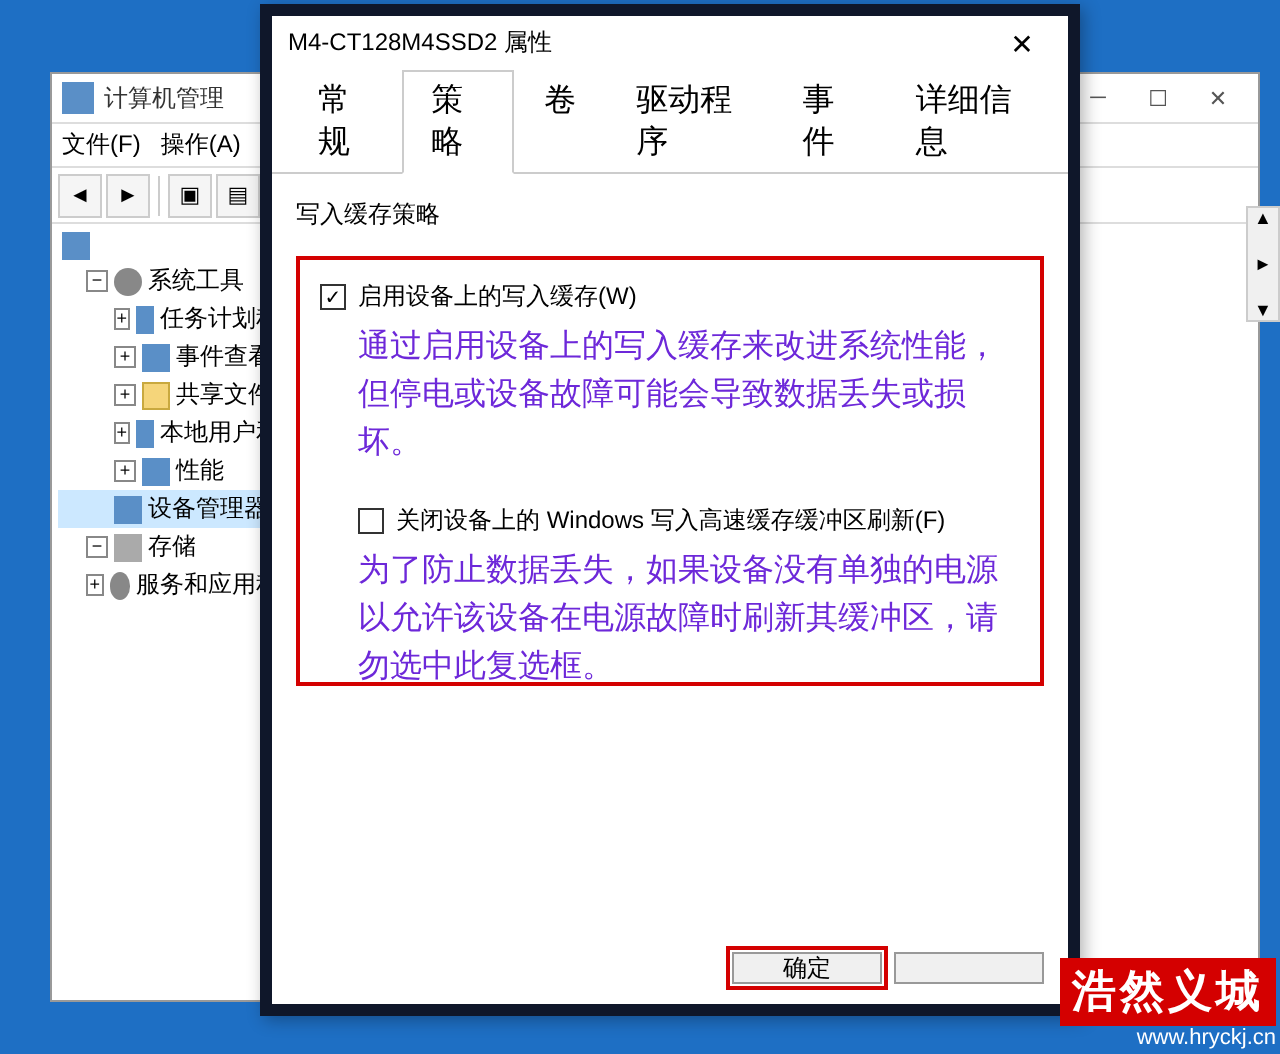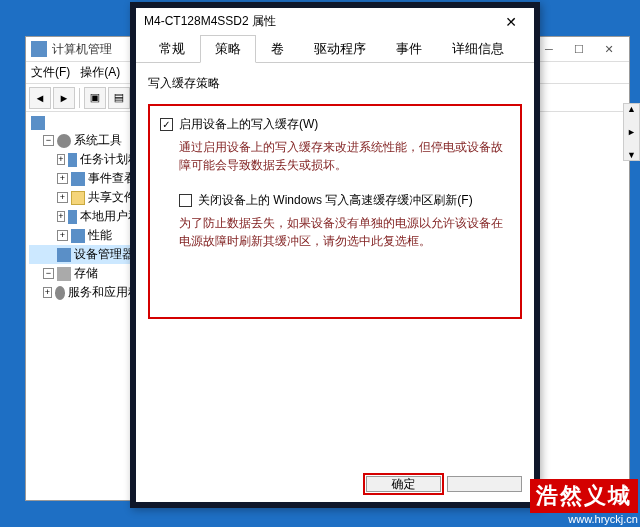--- a/index.html
+++ b/index.html
@@ -36,32 +36,32 @@
     .right-panel { flex: 1; padding: 5px; }
     .right-scroll { position: absolute; right: 0; top: 103px; width: 17px; height: 58px; background: #f0f0f0; border: 1px solid #ccc; display:flex; flex-direction:column; justify-content:space-between; align-items:center; font-size:9px;}
     
     
     .props-dialog { position: absolute; left: 130px; top: 2px; width: 410px; height: 506px; background: #fff; border: 6px solid #0f172a; box-shadow: 2px 2px 8px rgba(0,0,0,0.3); }
     .props-titlebar { height: 27px; display: flex; align-items: center; padding: 0 8px; font-size: 12px; }
     .props-titlebar .title { flex: 1; }
     .props-close { width: 30px; height: 22px; display: flex; align-items: center; justify-content: center; cursor: pointer; font-size: 14px; }
     
     .tabs { display: flex; padding: 0 8px; border-bottom: 1px solid #ccc; }
-    .tab { padding: 4px 14px; font-size: 13px; cursor: pointer; border: 1px solid transparent; margin-bottom: -1px; }
+    .tab { padding: 4px 14px; font-size: 16px; cursor: pointer; border: 1px solid transparent; margin-bottom: -1px; }
     .tab.active { border: 1px solid #ccc; border-bottom: 1px solid #fff; background: #fff; }
     
     .tab-content { padding: 12px; }
     .groupbox { border: 2px solid #d40000; padding: 10px; margin-bottom: 10px; position: relative; height: 215px; }
     .group-label { font-size: 12px; margin-bottom: 12px; }
     
     .check-row { display: flex; align-items: flex-start; margin-bottom: 5px; }
     .check-box { width: 13px; height: 13px; border: 1px solid #333; margin-right: 6px; margin-top: 2px; display: flex; align-items: center; justify-content: center; font-size: 10px; cursor: pointer; flex-shrink: 0; }
     .check-box.checked::after { content: "✓"; color: #000; }
     .check-label { font-size: 12px; }
-    .check-desc { font-size: 12px; color: #7f1d1d; margin-left: 19px; margin-bottom: 18px; line-height: 1.5; }
+    .check-desc { font-size: 16px; color: #6d28d9; margin-left: 19px; margin-bottom: 18px; line-height: 1.5; }
     
     .btn-row { position: absolute; bottom: 10px; right: 12px; display: flex; gap: 6px; }
     .btn { width: 75px; height: 16px; border: 1px solid #999; background: #f0f0f0; font-size: 12px; cursor: pointer; display: flex; align-items: center; justify-content: center; }
     .btn.highlighted { outline: 2px solid #d40000; outline-offset: 1px; }
     
     
     .watermark { position: absolute; right: 2px; bottom: 2px; color: #fff; text-align: right; pointer-events: none; }
     .watermark .big { font-size: 22px; font-weight: bold; background: #d40000; padding: 2px 6px; display: inline-block; letter-spacing: 2px; }
     .watermark .small { font-size: 11px; color: #fff; }
   </style>

